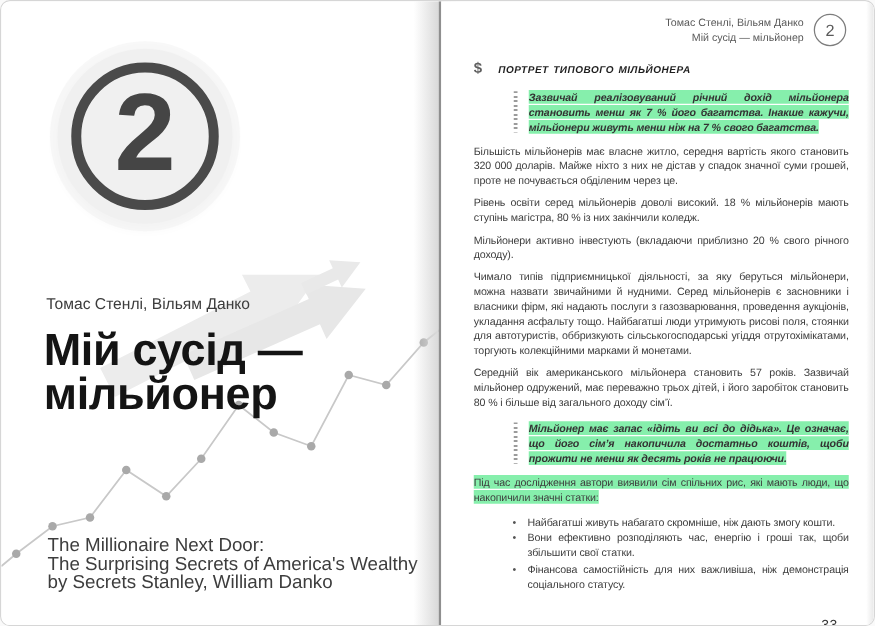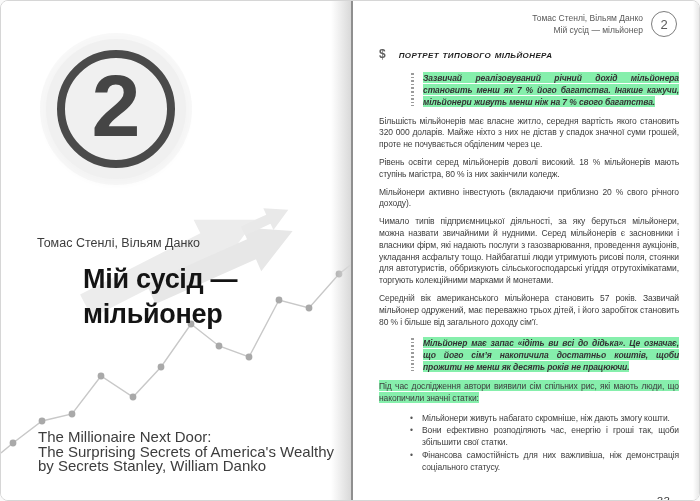--- a/index.html
+++ b/index.html
@@ -21,22 +21,22 @@
     box-shadow:0 0 0 6px rgba(240,240,240,.45), 0 3px 10px rgba(0,0,0,.05);
     display:flex; align-items:center; justify-content:center;
   }
   .badge-ring {
     width:118px; height:118px; border-radius:50%; border:8px solid #4a4a4a;
     display:flex; align-items:center; justify-content:center;
   }
   .badge-num { font-size:88px; font-weight:700; color:#454545; line-height:1; margin-top:-6px; }
 
   .authors { position:absolute; left:36px; top:235px; font-size:12.5px; color:#3c3c3c; }
-  .title   { position:absolute; left:34px; top:261px; font-size:27px; font-weight:700;
-             color:#141414; line-height:35px; letter-spacing:-.3px;margin-left:48px; }
+  .title   { position:absolute; left:34px; top:261px; font-size:36px; font-weight:700;
+             color:#141414; line-height:35px; letter-spacing:-.3px; }
   .citation{ position:absolute; left:37px; top:429px; font-size:15px; line-height:14.5px; color:#3d3d3d; }
 
   
   .spine-shadow-l { position:absolute; left:330px; top:0; width:20px; height:501px;
                     background:linear-gradient(to right, rgba(220,220,220,0), #d9d9d9); }
   .spine-line     { position:absolute; left:350px; top:0; width:2px; height:501px; background:#8f8f8f; }
   .spine-shadow-r { position:absolute; left:352px; top:0; width:16px; height:501px;
                     background:linear-gradient(to right, #e2e2e2, rgba(255,255,255,0)); }
   .edge-shadow-r  { position:absolute; right:0; top:0; width:6px; height:501px;
                     background:linear-gradient(to right, rgba(255,255,255,0), #e8e8e8); }
@@ -153,21 +153,21 @@
       <p class="body">Чимало типів підприємницької діяльності, за яку беруться мільйонери, можна назвати звичайними й нудними. Серед мільйонерів є засновники і власники фірм, які надають послуги з газозварювання, проведення аукціонів, укладання асфальту тощо. Найбагатші люди утримують рисові поля, стоянки для автотуристів, оббризкують сільськогосподарські угіддя отрутохімікатами, торгують колекційними марками й монетами.</p>
       <p class="body">Середній вік американського мільйонера становить 57 років. Зазвичай мільйонер одружений, має переважно трьох дітей, і його заробіток становить 80 % і більше від загального доходу сім’ї.</p>
 
       <div class="quote">
         <p><span class="hl">Мільйонер має запас «ідіть ви всі до дідька». Це означає, що його сім’я накопичила достатньо коштів, щоби прожити не менш як десять років не працюючи.</span></p>
       </div>
 
       <p class="body"><span class="hl">Під час дослідження автори виявили сім спільних рис, які мають люди, що накопичили значні статки:</span></p>
 
       <ul class="bullets">
-        <li>Мільйонери живуть набагато скромніше, ніж дають змогу кошти.</li>
+        <li>Найбагатші живуть набагато скромніше, ніж дають змогу кошти.</li>
         <li>Вони ефективно розподіляють час, енергію і гроші так, щоби збільшити свої статки.</li>
         <li>Фінансова самостійність для них важливіша, ніж демонстрація соціального статусу.</li>
       </ul>
     </div>
 
     <div class="pageno">33</div>
   </div>
 
   <div class="edge-shadow-r"></div>
 </div>

